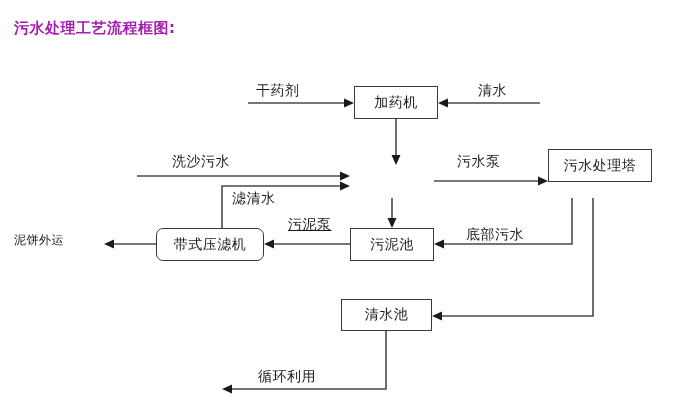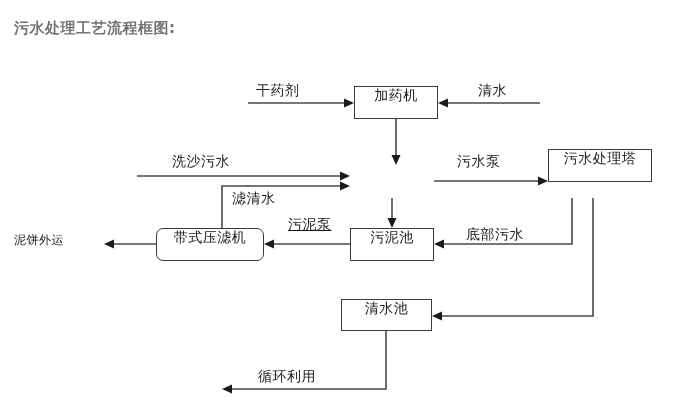--- a/index.html
+++ b/index.html
@@ -16,31 +16,31 @@
     height: 420px;
     background: #ffffff;
     overflow: hidden;
   }
   #diagram-title {
     position: absolute;
     left: 14px;
     top: 19px;
     font-size: 15px;
     font-weight: bold;
-    color: #737373;
+    color: #a21caf;
     letter-spacing: 0.5px;
     white-space: nowrap;
   }
   .node {
     position: absolute;
     box-sizing: border-box;
     border: 1px solid #3a3a3a;
     background: #ffffff;
     display: flex;
-    align-items: flex-start;
+    align-items: center;
     justify-content: center;
     font-size: 14px;
     color: #1a1a1a;
     letter-spacing: 0.5px;
     white-space: nowrap;
     z-index: 3;
   }
   .edge-label {
     position: absolute;
     font-size: 14px;

